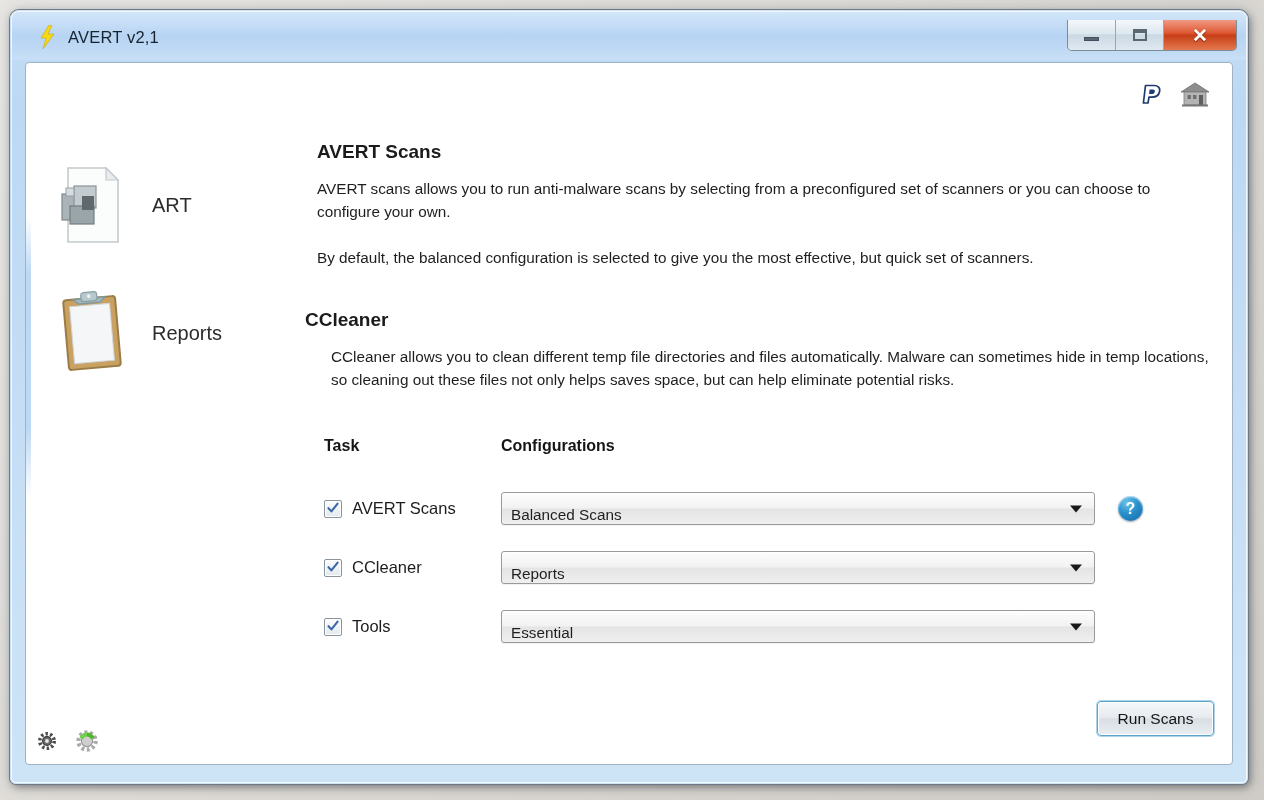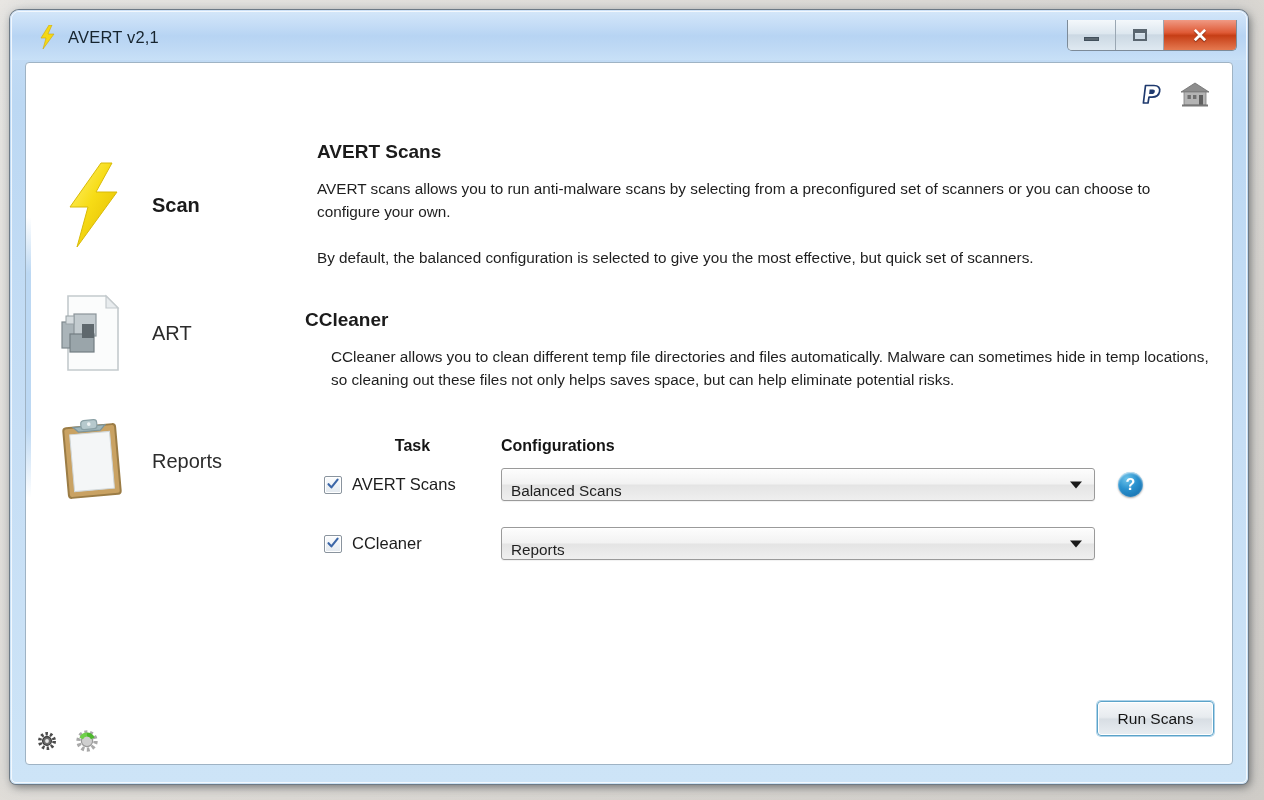--- a/index.html
+++ b/index.html
@@ -204,21 +204,21 @@
   .block-ccleaner p.body { max-width: 905px; margin-left: 26px; }
 
   
   .tasktable {
     margin-top: 46px;
     margin-left: 7px;
   }
   .theadrow {
     display: flex;
     align-items: center;
-    text-align: center;
+    margin-bottom: 24px;
   }
   .th {
     font-size: 16px;
     font-weight: bold;
     color: #151515;
   }
   .th.task { width: 177px; }
   .taskrow {
     display: flex;
     align-items: center;
@@ -350,35 +350,20 @@
         <rect x="4" y="11" width="22" height="13" fill="#b4b4b4" stroke="#7d7d7d" stroke-width="0.8"></rect>
         <rect x="7.5" y="14" width="3.4" height="4" fill="#6f6f6f"></rect>
         <rect x="13" y="14" width="3.4" height="4" fill="#6f6f6f"></rect>
         <rect x="19" y="14" width="4" height="10" fill="#5f5f5f"></rect>
         <rect x="2" y="23.5" width="26" height="2" fill="#777"></rect>
       </svg>
     </div>
 
     <div class="sidebar">
 
-      <div class="side-item active">
-        <div class="side-icon">
-          <svg width="62" height="86" viewBox="0 0 62 86">
-            <defs>
-              <linearGradient id="gbolt" x1="0" y1="0" x2="1" y2="1">
-                <stop offset="0%" stop-color="#fff47a"></stop>
-                <stop offset="45%" stop-color="#f7dc16"></stop>
-                <stop offset="100%" stop-color="#e0b800"></stop>
-              </linearGradient>
-            </defs>
-            <polygon points="40,1 9,45 27,45 16,85 56,30 35,30 51,1" fill="url(#gbolt)" stroke="#d8ba08" stroke-width="1"></polygon>
-          </svg>
-        </div>
-        <span class="side-label">Scan</span>
-      </div>
 
       <div class="side-item">
         <div class="side-icon">
           <svg width="76" height="86" viewBox="0 0 76 86">
             <path d="M14 6 h38 l12 12 v62 h-50 z" fill="#fbfcfc" stroke="#c4cacd" stroke-width="1.6"></path>
             <path d="M52 6 v12 h12 z" fill="#e8ecee" stroke="#c4cacd" stroke-width="1.2"></path>
             <g>
               <rect x="8" y="32" width="26" height="26" fill="#aab4b9" stroke="#7e888d" stroke-width="1.2"></rect>
               <rect x="20" y="24" width="22" height="22" fill="#c3cbcf" stroke="#8b9499" stroke-width="1.2"></rect>
               <rect x="16" y="44" width="24" height="18" fill="#9aa5aa" stroke="#737d82" stroke-width="1.2"></rect>
@@ -450,20 +435,34 @@
               </svg>
             </div>
             <span class="tasklabel">CCleaner</span>
           </div>
           <div class="combo">
             <span class="combo-val">Reports</span>
             <span class="combo-arrow"></span>
           </div>
         </div>
 
+        <div class="taskrow">
+          <div class="taskcell">
+            <div class="cbx">
+              <svg width="14" height="14" viewBox="0 0 14 14">
+                <path d="M2.5 7.2 L5.4 10.4 L11.6 2.6" fill="none" stroke="#3c67a8" stroke-width="2.1" stroke-linecap="round" stroke-linejoin="round"></path>
+              </svg>
+            </div>
+            <span class="tasklabel">Tools</span>
+          </div>
+          <div class="combo">
+            <span class="combo-val">Essential</span>
+            <span class="combo-arrow"></span>
+          </div>
+        </div>
       </div>
     </div>
 
     <div class="footer-icons">
       <svg width="22" height="22" viewBox="0 0 22 22">
         <circle cx="11" cy="11" r="7.2" fill="none" stroke="#4b4b4b" stroke-width="3.6" stroke-dasharray="2.4 2.2"></circle>
         <circle cx="11" cy="11" r="4.4" fill="#6d6d6d" stroke="#3a3a3a" stroke-width="1.2"></circle>
         <circle cx="11" cy="11" r="1.9" fill="#e9e9e9"></circle>
       </svg>
       <svg width="26" height="26" viewBox="0 0 26 26">

